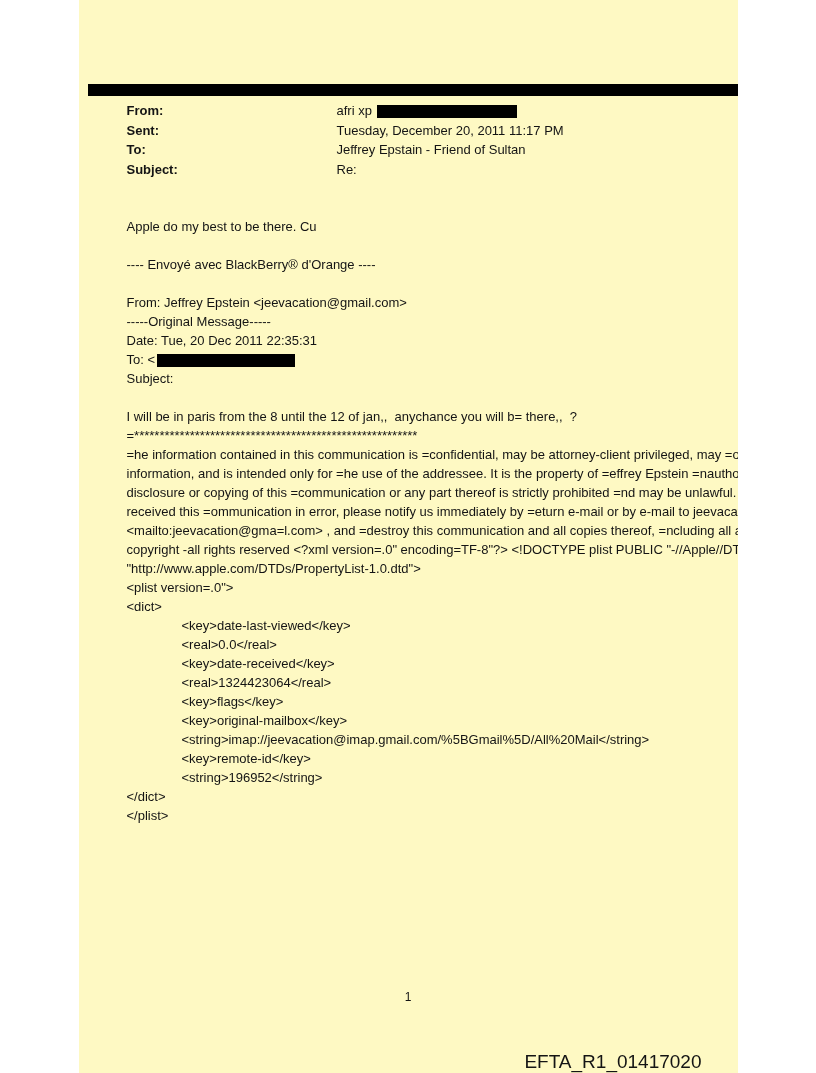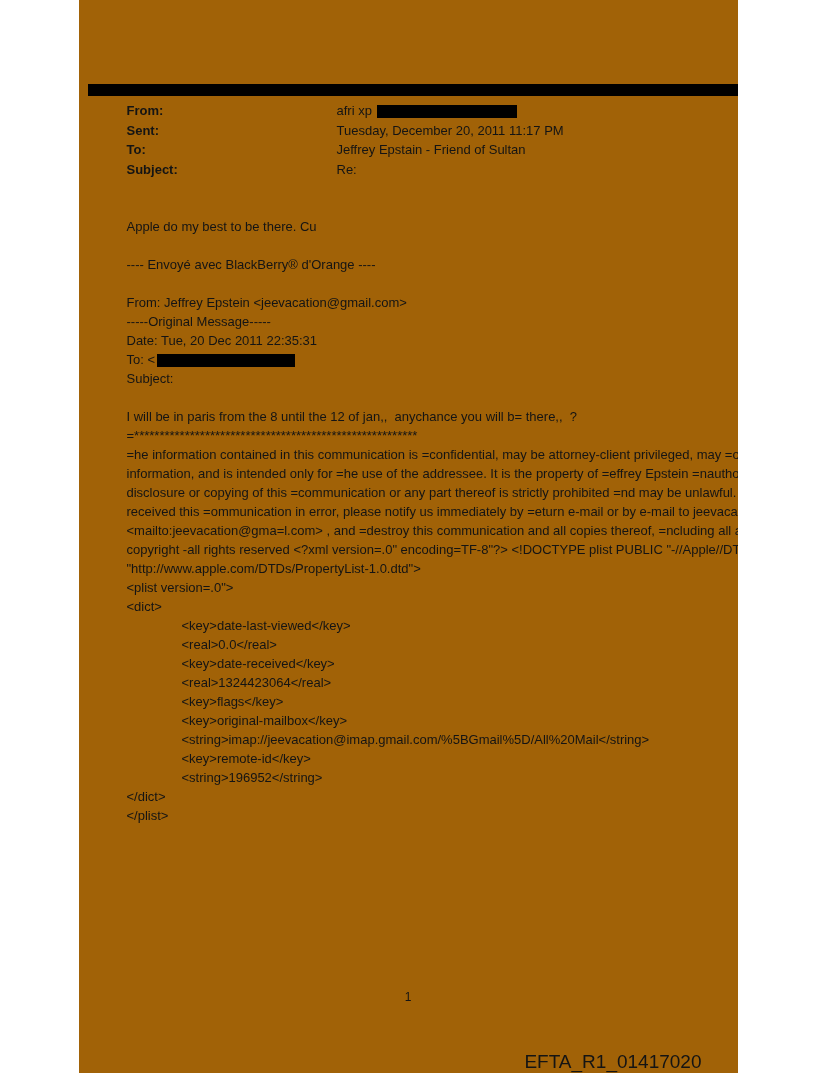--- a/index.html
+++ b/index.html
@@ -3,21 +3,21 @@
 <meta charset="utf-8">
 <title>Email Document</title>
 <style>
   * { box-sizing: border-box; }
   html, body { margin: 0; padding: 0; background: #ffffff; }
   .page {
     position: relative;
     width: 659px;
     height: 1073px;
     margin: 0 auto;
-    background: #a16207;
+    background: #fef9c3;
     font-family: "Liberation Sans", "DejaVu Sans", sans-serif;
     font-size: 13px;
     line-height: 19px;
     color: #141414;
     overflow: hidden;
   }
   .top-bar {
     position: absolute;
     top: 84px;
     left: 9px;

